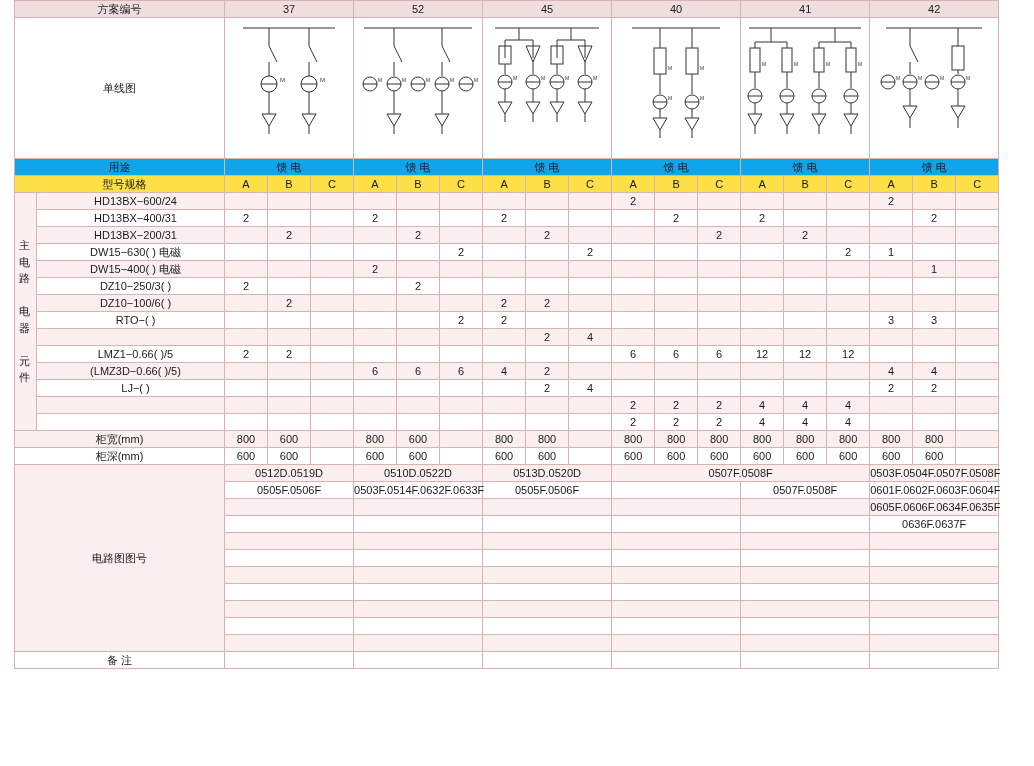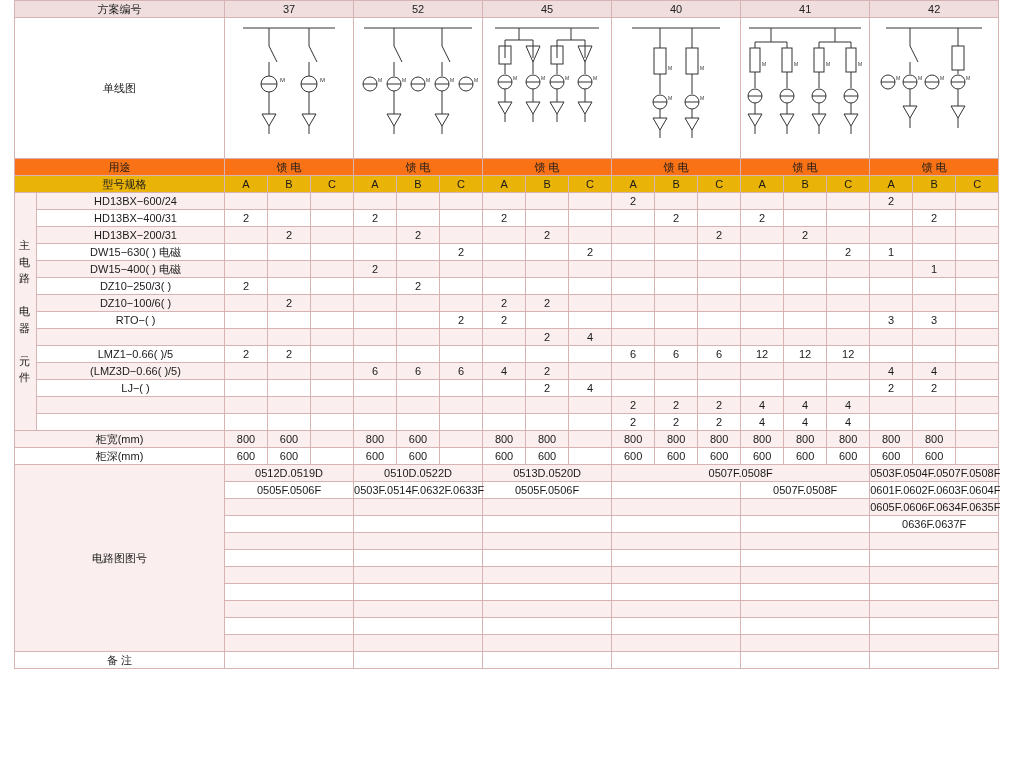--- a/index.html
+++ b/index.html
@@ -23,22 +23,22 @@
     text-align:center;vertical-align:middle;
     font-weight:normal;font-size:11px;
     height:16px;
   }
   .hdr td{background:#f0dede;height:20px;font-size:11.5px;color:#222;}
   .rowpink td{background:#fbeeee;}
   .rowwhite td{background:#ffffff;}
   .lbl-left{text-align:left;padding-left:10px !important;}
   .grp{background:#ffffff;font-size:11.5px;letter-spacing:2px;line-height:1.5;}
   .diagram-row td{height:150px;background:#ffffff;vertical-align:middle;border-radius:22px;}
-  .usage td{background:#f97316;height:19px;}
-  .abc td{background:#eab308;height:18px;}
+  .usage td{background:#0ea5e9;height:19px;}
+  .abc td{background:#fde047;height:18px;}
   .spec{text-align:left;padding-left:10px !important;}
   .circuit-label{font-size:11.5px;}
   .note-row td{height:20px;background:#ffffff;}
   .codecell{font-size:10.5px;letter-spacing:0;}
   svg{display:block;margin:0 auto;}
 </style>
 </head>
 <body>
 
 <div class="page">

